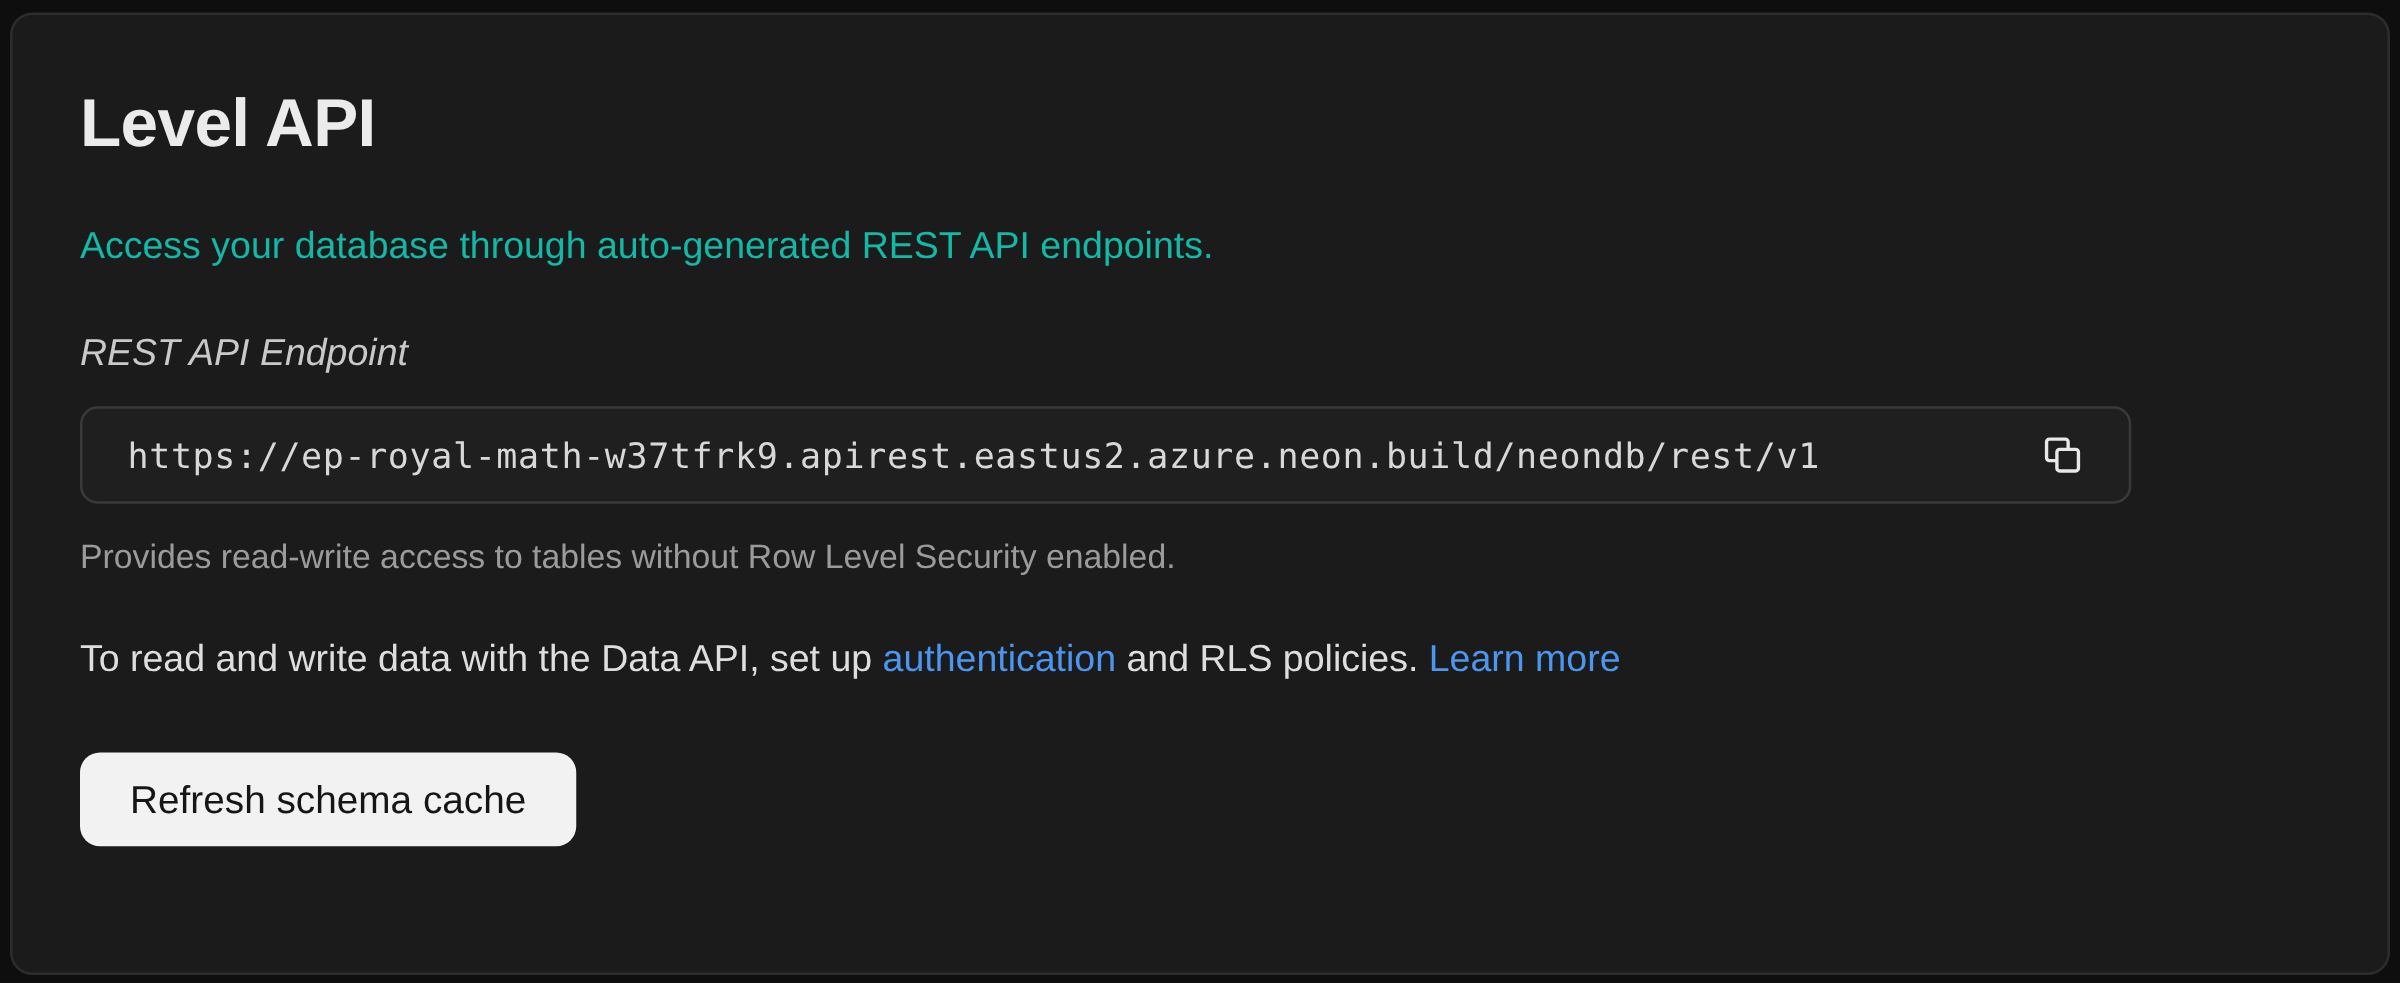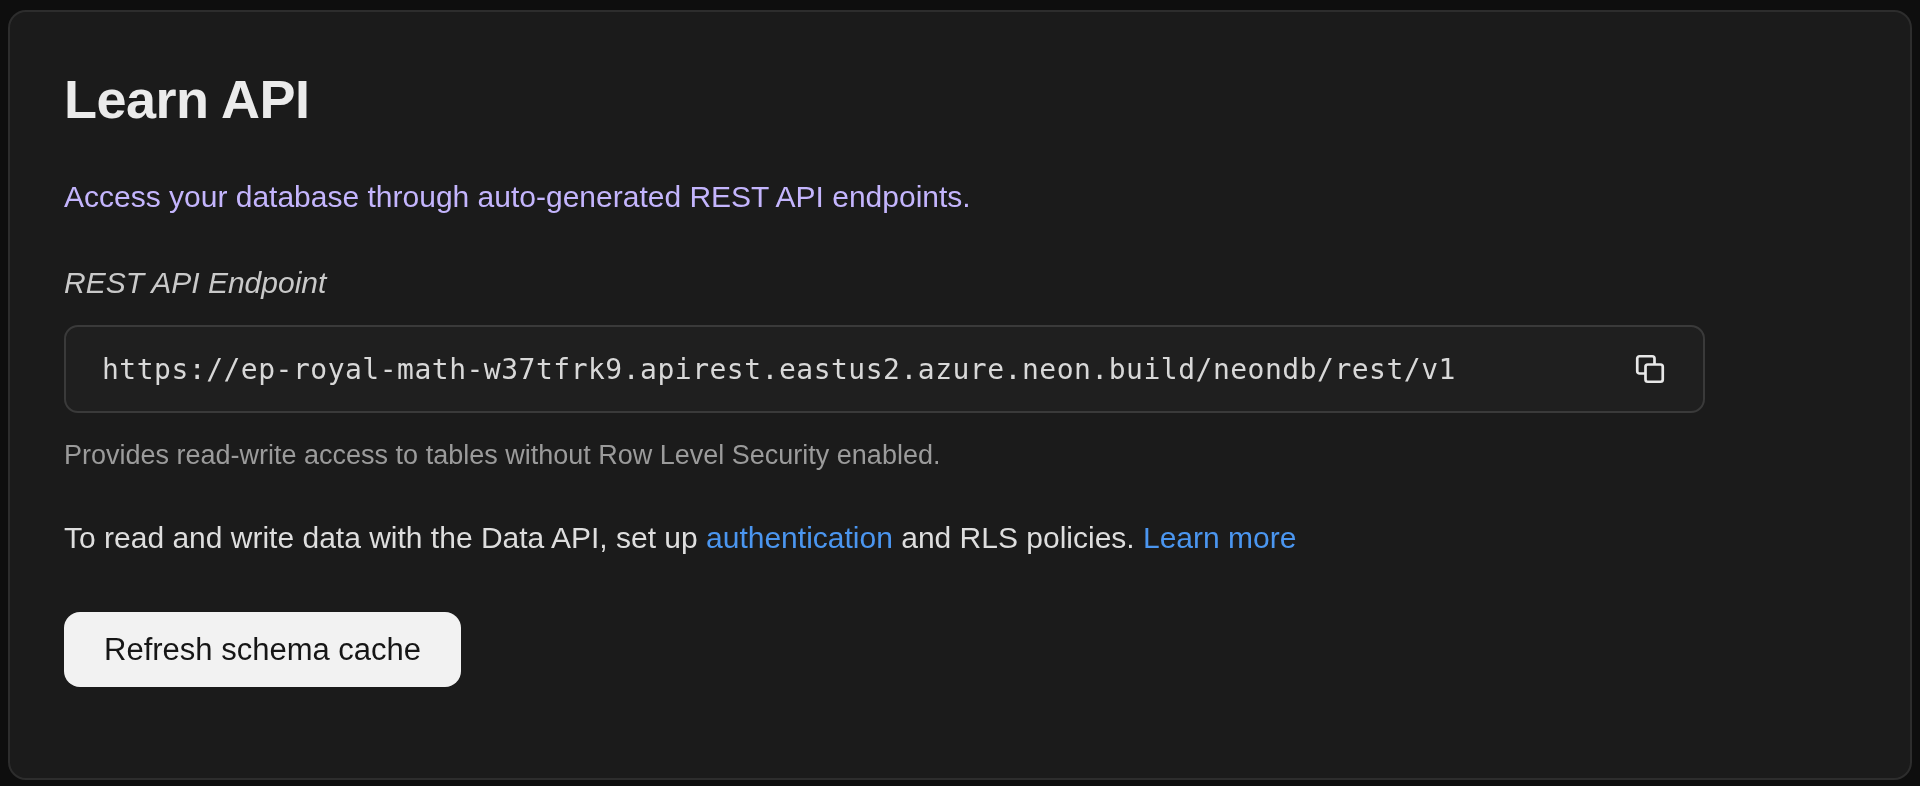--- a/index.html
+++ b/index.html
@@ -21,34 +21,34 @@
   .title {
     font-size: 54px;
     font-weight: 700;
     color: #ebebeb;
     letter-spacing: -0.5px;
     line-height: 1.1;
   }
   .description {
     margin-top: 50px;
     font-size: 30px;
-    color: #c4b5fd;
+    color: #14b8a6;
     line-height: 1.2;
   }
   .field-label {
     margin-top: 50px;
     font-size: 30px;
     color: #c9c9c9;
     line-height: 1.2;
     font-style: italic;
   }
   .endpoint-field {
     margin-top: 24px;
     width: 1641px;
-    height: 88px;
+    height: 78px;
     background: #1f1f1f;
     border: 2px solid #3a3a3a;
     border-radius: 14px;
     display: flex;
     align-items: center;
     padding: 0 30px 0 36px;
   }
   .endpoint-url {
     flex: 1;
     font-family: "DejaVu Sans Mono", monospace;
@@ -100,21 +100,21 @@
     cursor: pointer;
     line-height: 75px;
   }
   .helper-refresh { margin-top: 26px; }
 </style>
 </head>
 <body>
 
 <div class="card">
 
-  <h1 class="title">Learn API</h1>
+  <h1 class="title">Level API</h1>
 
   <p class="description">Access your database through auto-generated REST API endpoints.</p>
 
   <div class="field-label">REST API Endpoint</div>
 
   <div class="endpoint-field">
     <span class="endpoint-url">https://ep-royal-math-w37tfrk9.apirest.eastus2.azure.neon.build/neondb/rest/v1</span>
     <button class="copy-button">
       <span style="display:flex">
         <svg width="36" height="36" viewBox="0 0 24 24">

